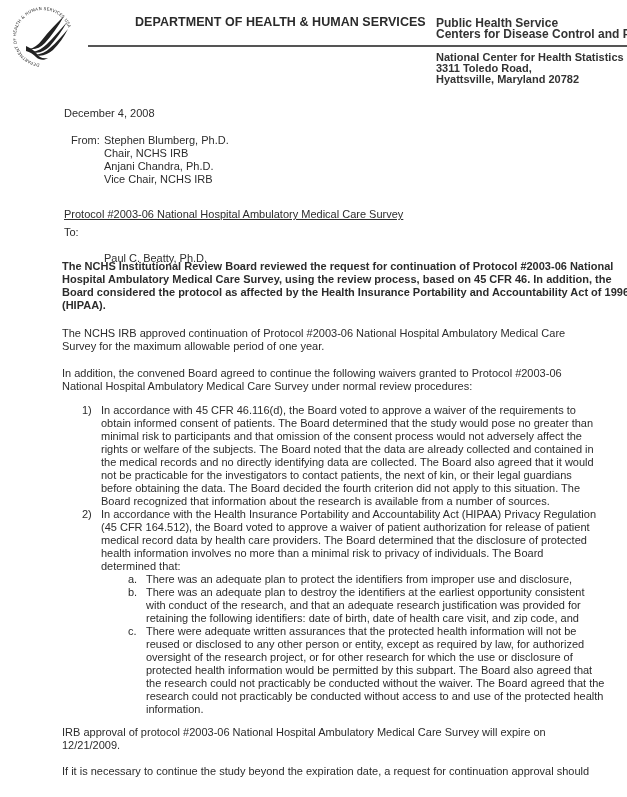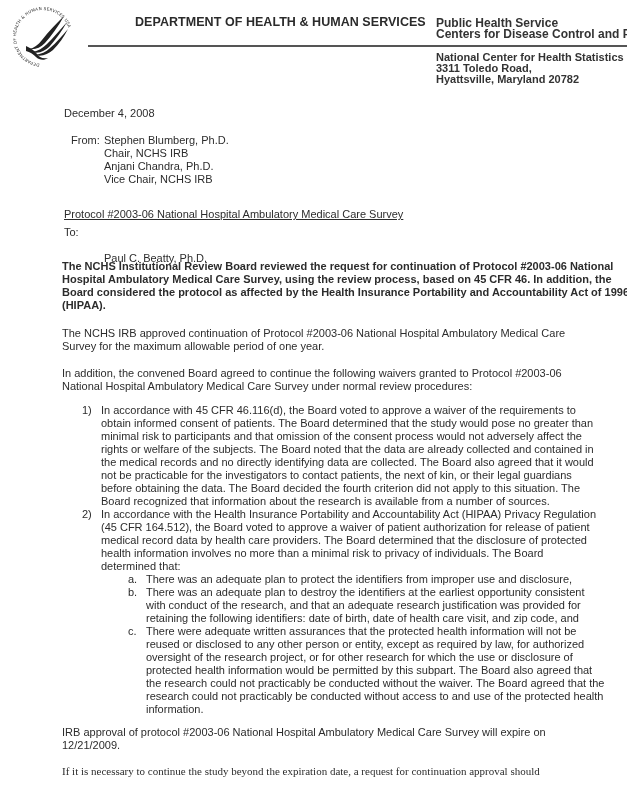--- a/index.html
+++ b/index.html
@@ -39,21 +39,21 @@
     .p2 { top: 327px; }
     .p3 { top: 367px; }
     .list { left: 82px; top: 404px; width: 545px; }
     .item { position: relative; padding-left: 19px; }
     .item .num { position: absolute; left: 0; top: 0; }
     .item .line { display: block; white-space: nowrap; }
     .sublist { position: relative; margin-left: 27px; }
     .subitem { position: relative; padding-left: 18px; }
     .subitem .mk { position: absolute; left: 0; top: 0; }
     .p4 { top: 726px; }
-    .p5 { top: 765px; font-family: Liberation Serif, serif; }
+    .p5 { top: 765px; }
   </style>
 </head>
 <body>
 
 <div class="abs logo">
   <svg width="78" height="70" viewBox="0 0 78 70">
     <defs>
       <path id="ring" d="M 39 62 A 27 27 0 1 1 39.01 62"></path>
     </defs>
     <text font-size="4.2" fill="#333" font-family="DejaVu Sans, sans-serif" letter-spacing="0.2">

